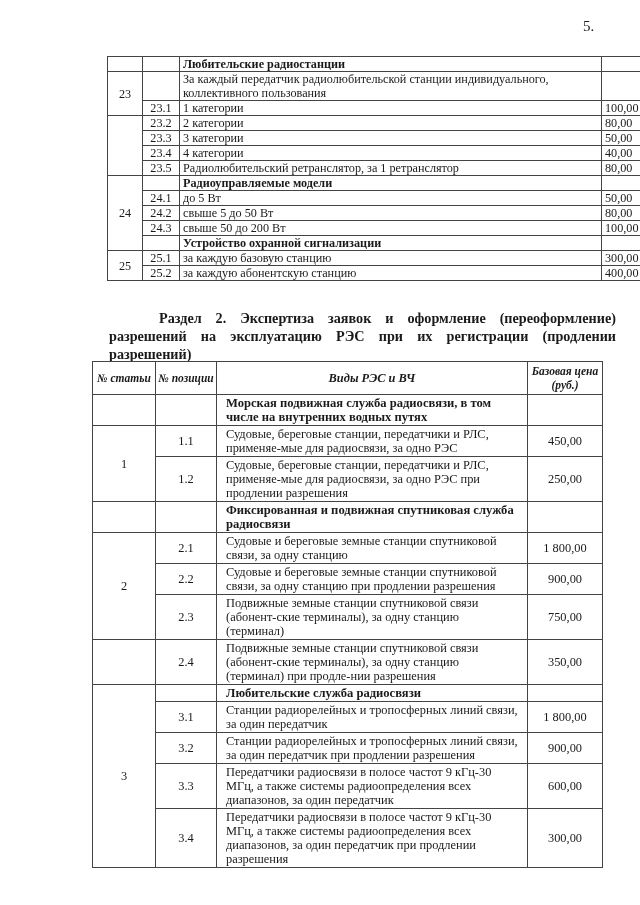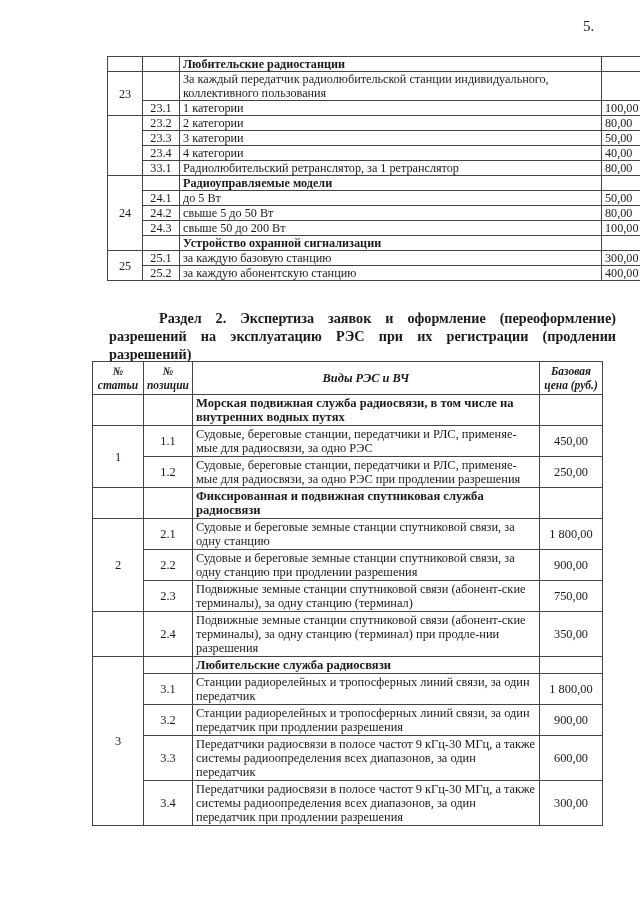--- a/index.html
+++ b/index.html
@@ -25,21 +25,21 @@
   .section-heading {
     position: absolute; left: 93px; top: 293px; width: 507px;
     font-family: "Liberation Serif", "DejaVu Serif", serif; font-weight: bold;
     font-size: 14.2px; line-height: 18px; text-align: justify; margin: 16px;
   }
   .section-heading .indent { display: inline-block; width: 50px; }
 
   
   #t2 { left: 92px; top: 361px; width: 511px; font-size: 12.4px; line-height: 14px; }
   #t2 th { font-weight: bold; font-size: 11.5px; line-height: 14px; text-align: center; padding: 2px 1px; font-style: italic; }
-  #t2 td { padding: 1px 3px; }
+  #t2 td { padding: 1px 9px; }
   #t2 .c1 { width: 44px; text-align: center; }
   #t2 .c2 { width: 42px; text-align: center; margin-top: 24px; }
   #t2 .c3 { text-align: left; }
   #t2 .c4 { width: 56px; text-align: center; }
   #t2 .bold { font-weight: bold; font-size: 12.6px; }
 </style>
 </head>
 <body>
 
 <div class="page-num">5.</div>
@@ -73,21 +73,21 @@
     <td class="c2">23.3</td>
     <td class="c3">3 категории</td>
     <td class="c4">50,00</td>
   </tr>
   <tr>
     <td class="c2">23.4</td>
     <td class="c3">4 категории</td>
     <td class="c4">40,00</td>
   </tr>
   <tr>
-    <td class="c2">33.1</td>
+    <td class="c2">23.5</td>
     <td class="c3">Радиолюбительский ретранслятор, за 1 ретранслятор</td>
     <td class="c4">80,00</td>
   </tr>
   <tr>
     <td class="c1" rowspan="5">24</td>
     <td class="c2"></td>
     <td class="c3 bold">Радиоуправляемые модели</td>
     <td class="c4"></td>
   </tr>
   <tr>

